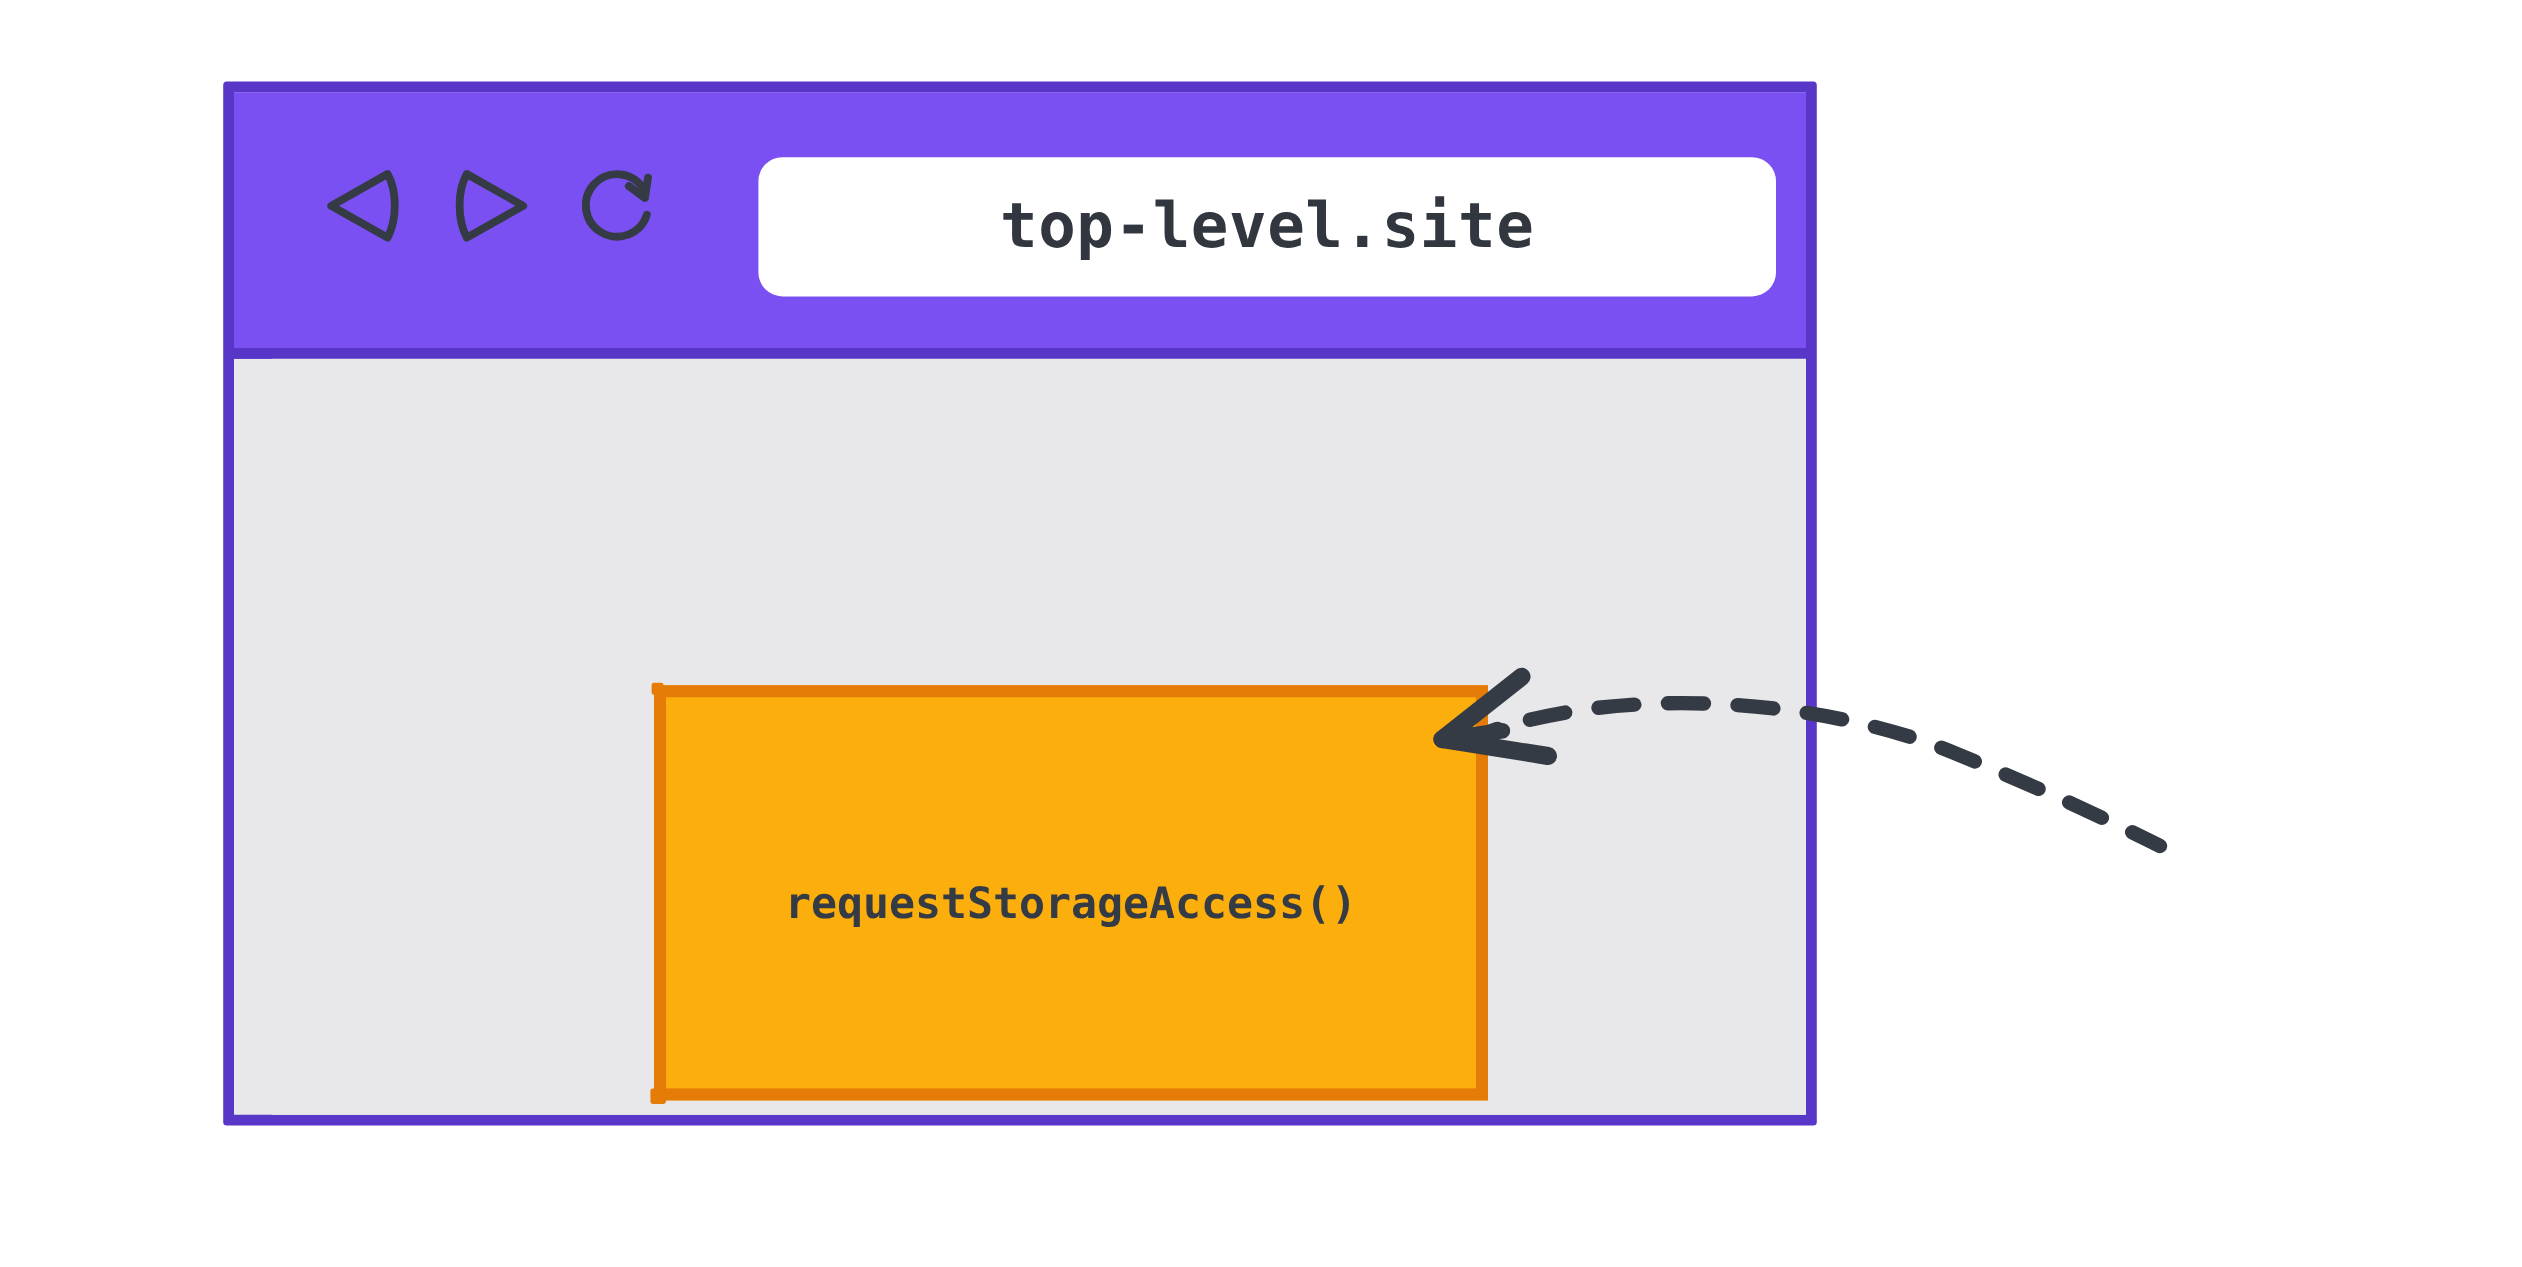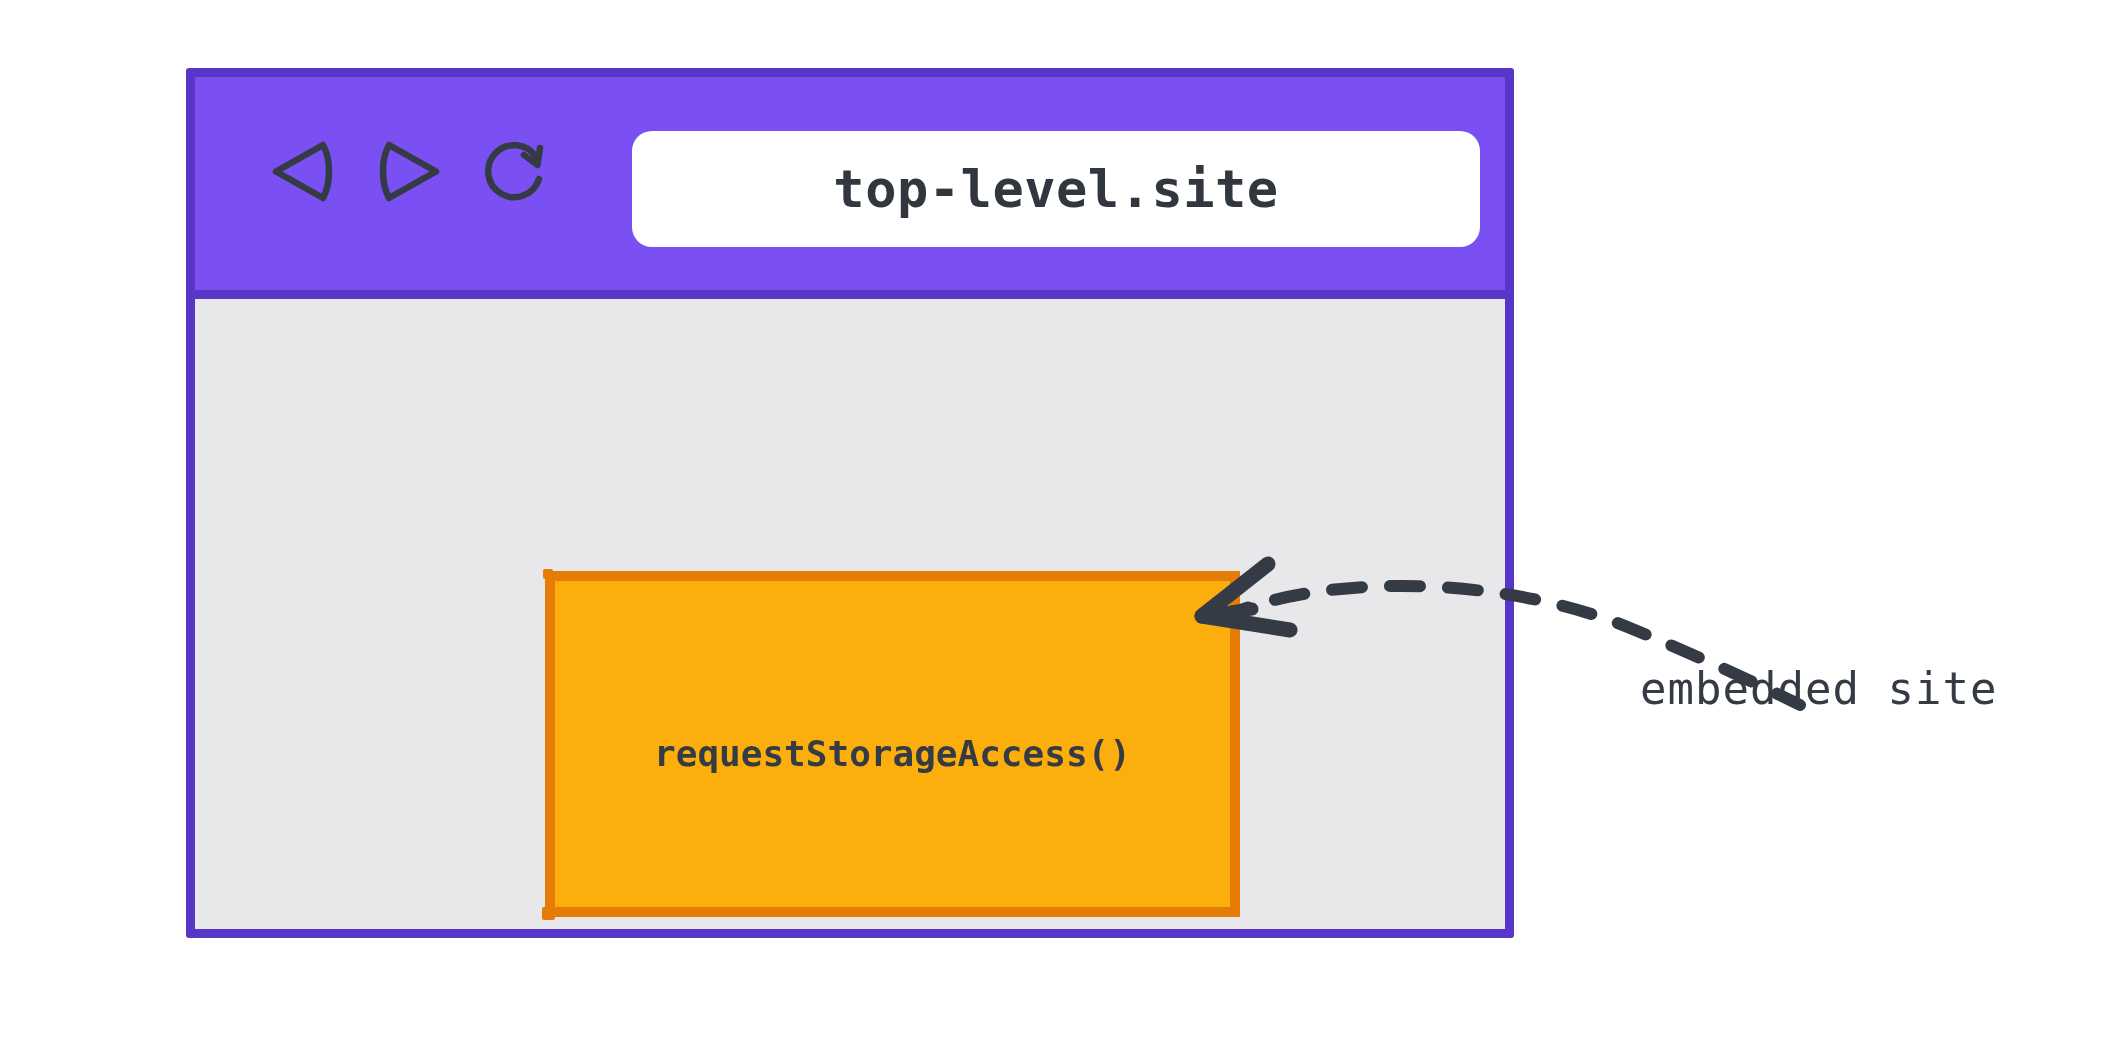--- a/index.html
+++ b/index.html
@@ -222,15 +222,14 @@
 
   <div class="annotation-arrow">
     <svg width="640" height="200" viewBox="0 0 640 200" fill="none" xmlns="http://www.w3.org/2000/svg">
       <path d="M40 98 C150 50 330 58 450 108 C520 137 570 160 620 185" stroke="#353B45" stroke-width="12" stroke-linecap="round" stroke-dasharray="30 28" fill="none"></path>
       <path d="M88 44 L22 96" stroke="#353B45" stroke-width="15" stroke-linecap="round" fill="none"></path>
       <path d="M22 96 L110 110" stroke="#353B45" stroke-width="15" stroke-linecap="round" fill="none"></path>
       <path d="M22 96 L72 89" stroke="#353B45" stroke-width="13" stroke-linecap="round" fill="none"></path>
     </svg>
   </div>
 
-  <div class="annotation-label">embedded site</div>
 
 </div>
 
 </body></html>

